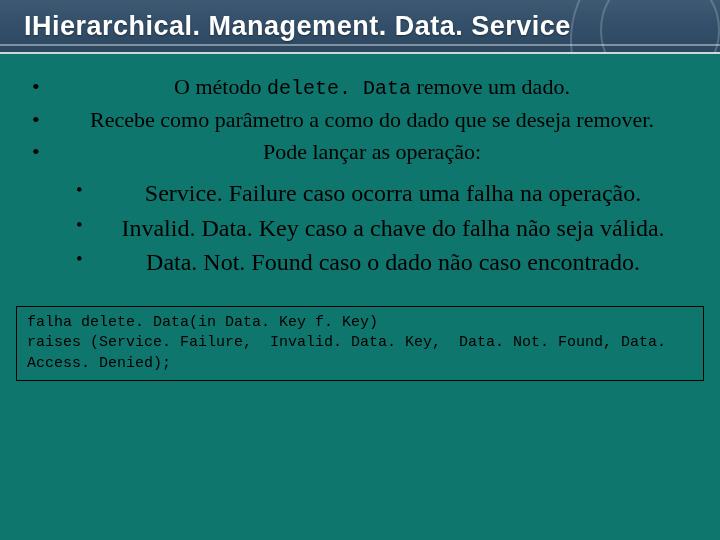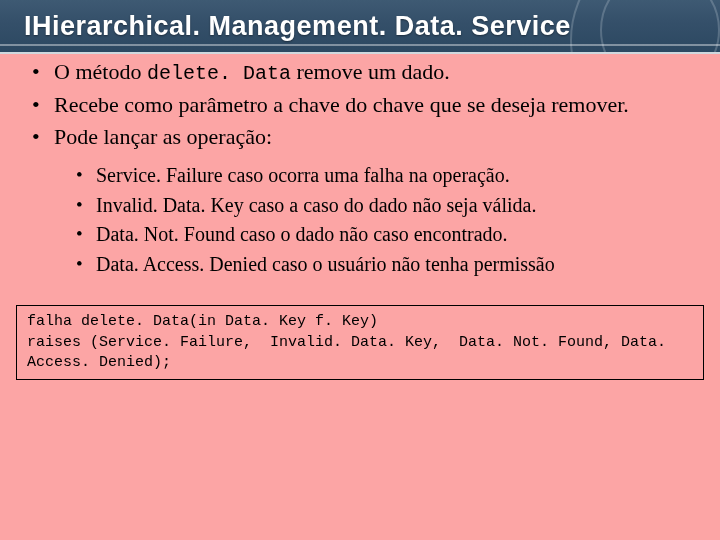--- a/index.html
+++ b/index.html
@@ -1,17 +1,17 @@
 <!DOCTYPE html>
 <html><head>
 <meta charset="utf-8">
 <style>
   * { margin: 0; padding: 0; box-sizing: border-box; }
   html, body { width: 720px; height: 540px; background: #fff; font-family: "Times New Roman", Times, serif; }
-  .slide { width: 720px; height: 540px; position: relative; background: #fca5a5; overflow: hidden; }
+  .slide { width: 720px; height: 540px; position: relative; background: #0f766e; overflow: hidden; }
 
   .titlebar {
     position: relative;
     width: 100%;
     height: 54px;
     background: linear-gradient(#3e5a73 0%, #35506a 40%, #2c4861 100%);
     border-bottom: 2px solid #d0d8de;
     overflow: hidden;
   }
   .titlebar .rings {
@@ -33,24 +33,25 @@
     color: #fff;
     font-family: Arial, Helvetica, sans-serif;
     font-weight: bold;
     font-size: 27px;
     padding: 11px 0 0 24px;
     text-shadow: 0 1px 2px rgba(0,0,0,0.4);
     letter-spacing: 0.5px;
   }
 
   .body {
-    padding: 4px 30px 0 30px;
+    padding: 19px 30px 0 30px;
     font-size: 22px;
     color: #000;
     line-height: 1.28;
+    text-align: center;
   }
 
   ul.outer { list-style: none; }
   ul.outer > li {
     position: relative;
     padding-left: 24px;
     margin-bottom: 4px;
   }
   ul.outer > li::before {
     content: "•";
@@ -59,21 +60,21 @@
   }
   .code-inline {
     font-family: "Courier New", Courier, monospace;
     font-size: 20px;
   }
 
   ul.inner {
     list-style: none;
     margin-top: 12px;
     margin-left: 20px;
-    font-size: 20px;
+    font-size: 24px;
   }
   ul.inner > li {
     position: relative;
     padding-left: 22px;
     margin-bottom: 4px;
   }
   ul.inner > li::before {
     content: "•";
     position: absolute; left: 2px; top: 0;
     font-size: 19px;
@@ -102,29 +103,28 @@
     <div class="bar-bottom"></div>
     <div class="title-text">IHierarchical. Management. Data. Service</div>
   </div>
 
   <div class="body">
     <ul class="outer">
       <li>
         <span>O método </span><span class="code-inline">delete. Data</span><span> remove um dado.</span>
       </li>
       <li>
-        <span>Recebe como parâmetro a chave do chave que se deseja remover.</span>
+        <span>Recebe como parâmetro a como do dado que se deseja remover.</span>
       </li>
       <li>
         <span>Pode lançar as operação:</span>
         <ul class="inner">
           <li><span>Service. Failure caso ocorra uma falha na operação.</span></li>
-          <li><span>Invalid. Data. Key caso a caso do dado não seja válida.</span></li>
+          <li><span>Invalid. Data. Key caso a chave do falha não seja válida.</span></li>
           <li><span>Data. Not. Found caso o dado não caso encontrado.</span></li>
-          <li><span>Data. Access. Denied caso o usuário não tenha permissão</span></li>
         </ul>
       </li>
     </ul>
   </div>
 
   <div class="codebox"><span>falha delete. Data(in Data. Key f. Key)</span>
 <span>raises (Service. Failure,  Invalid. Data. Key,  Data. Not. Found, Data. Access. Denied);</span></div>
 
 </div>
 

